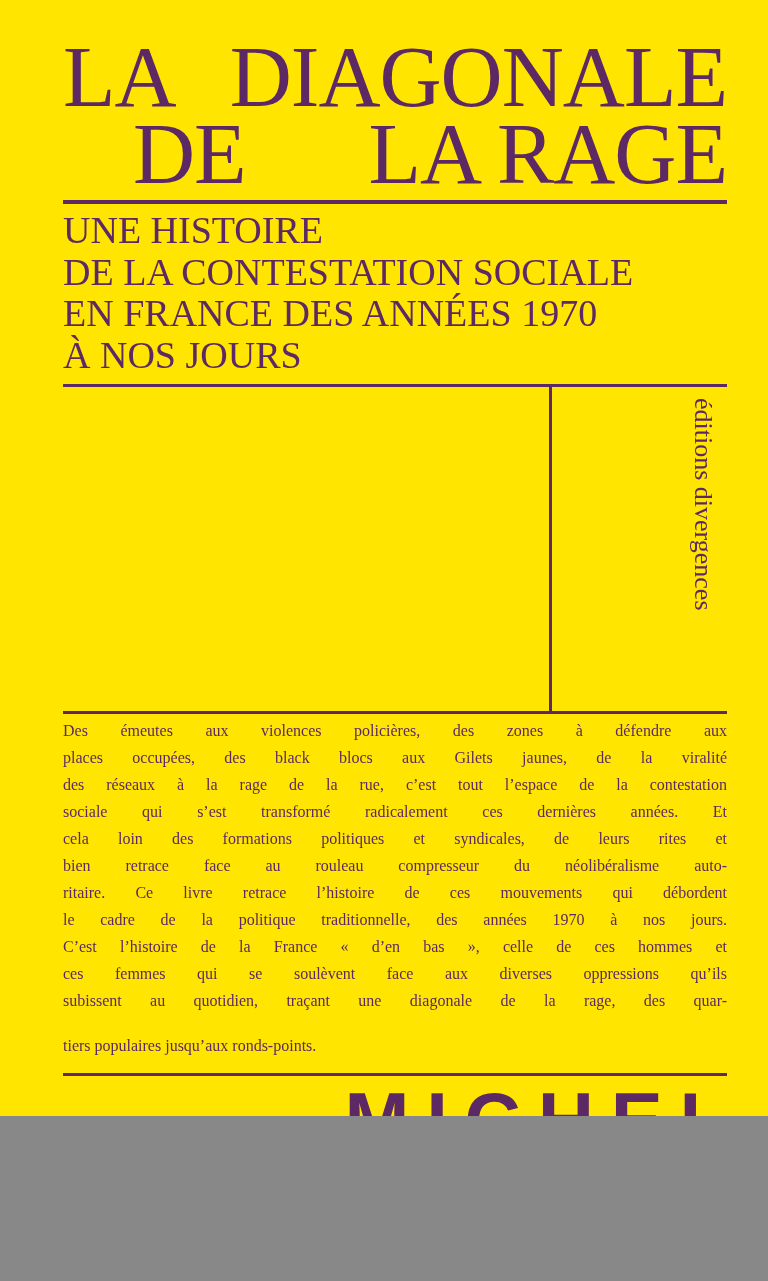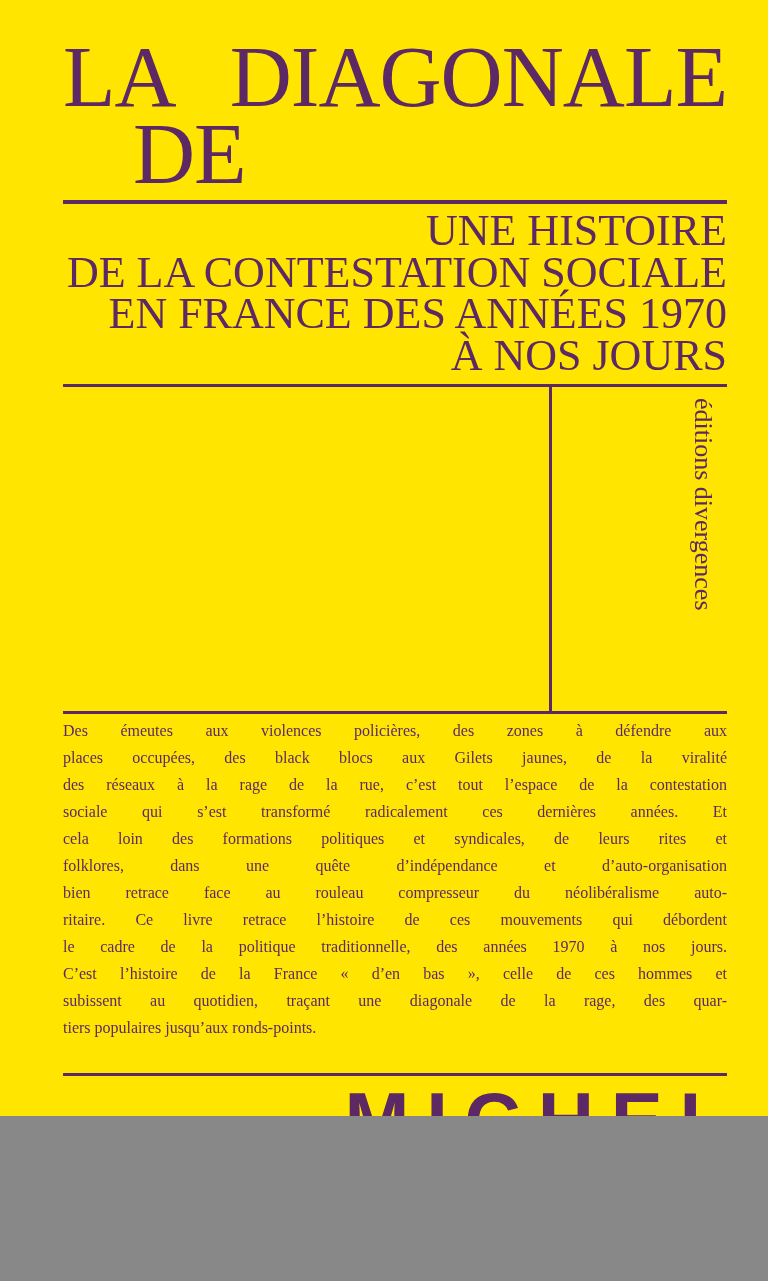--- a/index.html
+++ b/index.html
@@ -27,40 +27,40 @@
   
   .rule{position:absolute;left:63px;width:664px;height:3px;background:var(--ink,#5C2964);}
   .rule.r1{top:200px;height:4px;}
   .rule.r2{top:384px;}
   .rule.r3{top:711px;}
   .rule.r4{top:1073px;}
   .vrule{position:absolute;left:549px;top:386px;width:3px;height:328px;background:var(--ink,#5C2964);}
   
   .subtitle{
     position:absolute;left:63px;top:210px;width:664px;
-    text-align:right;font-size:44px;line-height:41.5px;
+    text-align:left;font-size:38px;line-height:41.5px;
   }
   
   .publisher{
     position:absolute;left:688px;top:398px;height:320px;
     writing-mode:vertical-rl;
     font-size:26px;line-height:30px;
     white-space:nowrap;
   }
   
   .description{
     position:absolute;left:63px;top:717px;width:664px;
     font-size:16px;line-height:27px;
   }
   .description .dline{
     text-align:justify;
     text-align-last:justify;
     height:27px;overflow:visible;white-space:nowrap;
   }
-  .description .dline.last{text-align-last:left;}
+  .description .dline.last{text-align-last:left;margin-top:18px;}
   
   .author-first{
     position:absolute;right:24px;top:1081px;
     font-family:"Liberation Sans","DejaVu Sans",sans-serif;
     font-size:78px;line-height:1;letter-spacing:0.215em;
     white-space:nowrap;
     font-weight:bold;
   }
   .author-last{
     position:absolute;left:72px;top:1164px;
@@ -74,20 +74,21 @@
 
 <div class="page">
 
   <div class="title">
     <div class="title-line l1">
       <span>LA</span>
       <span>DIAGONALE</span>
     </div>
     <div class="title-line l2">
       <span>DE</span>
+      <span>LA RAGE</span>
     </div>
   </div>
 
   <div class="rule r1"></div>
 
   <div class="subtitle">
     <div>UNE HISTOIRE</div>
     <div>DE LA CONTESTATION SOCIALE</div>
     <div>EN FRANCE DES ANNÉES 1970</div>
     <div>À NOS JOURS</div>
@@ -100,25 +101,25 @@
   <div class="publisher">éditions divergences</div>
 
   <div class="rule r3"></div>
 
   <div class="description">
     <div class="dline">Des émeutes aux violences policières, des zones à défendre aux</div>
     <div class="dline">places occupées, des black blocs aux Gilets jaunes, de la viralité</div>
     <div class="dline">des réseaux à la rage de la rue, c’est tout l’espace de la contestation</div>
     <div class="dline">sociale qui s’est transformé radicalement ces dernières années. Et</div>
     <div class="dline">cela loin des formations politiques et syndicales, de leurs rites et</div>
-    <div class="dline">folklores, dans une quête d’indépendance et d’auto-organisation</div>
     <div class="dline">bien retrace face au rouleau compresseur du néolibéralisme auto-</div>
     <div class="dline">ritaire. Ce livre retrace l’histoire de ces mouvements qui débordent</div>
     <div class="dline">le cadre de la politique traditionnelle, des années 1970 à nos jours.</div>
     <div class="dline">C’est l’histoire de la France « d’en bas », celle de ces hommes et</div>
+    <div class="dline">ces femmes qui se soulèvent face aux diverses oppressions qu’ils</div>
     <div class="dline">subissent au quotidien, traçant une diagonale de la rage, des quar-</div>
     <div class="dline last">tiers populaires jusqu’aux ronds-points.</div>
   </div>
 
   <div class="rule r4"></div>
 
   <div class="author-first">MICHEL</div>
   <div class="author-last">SOCIALE</div>
 
 </div>

